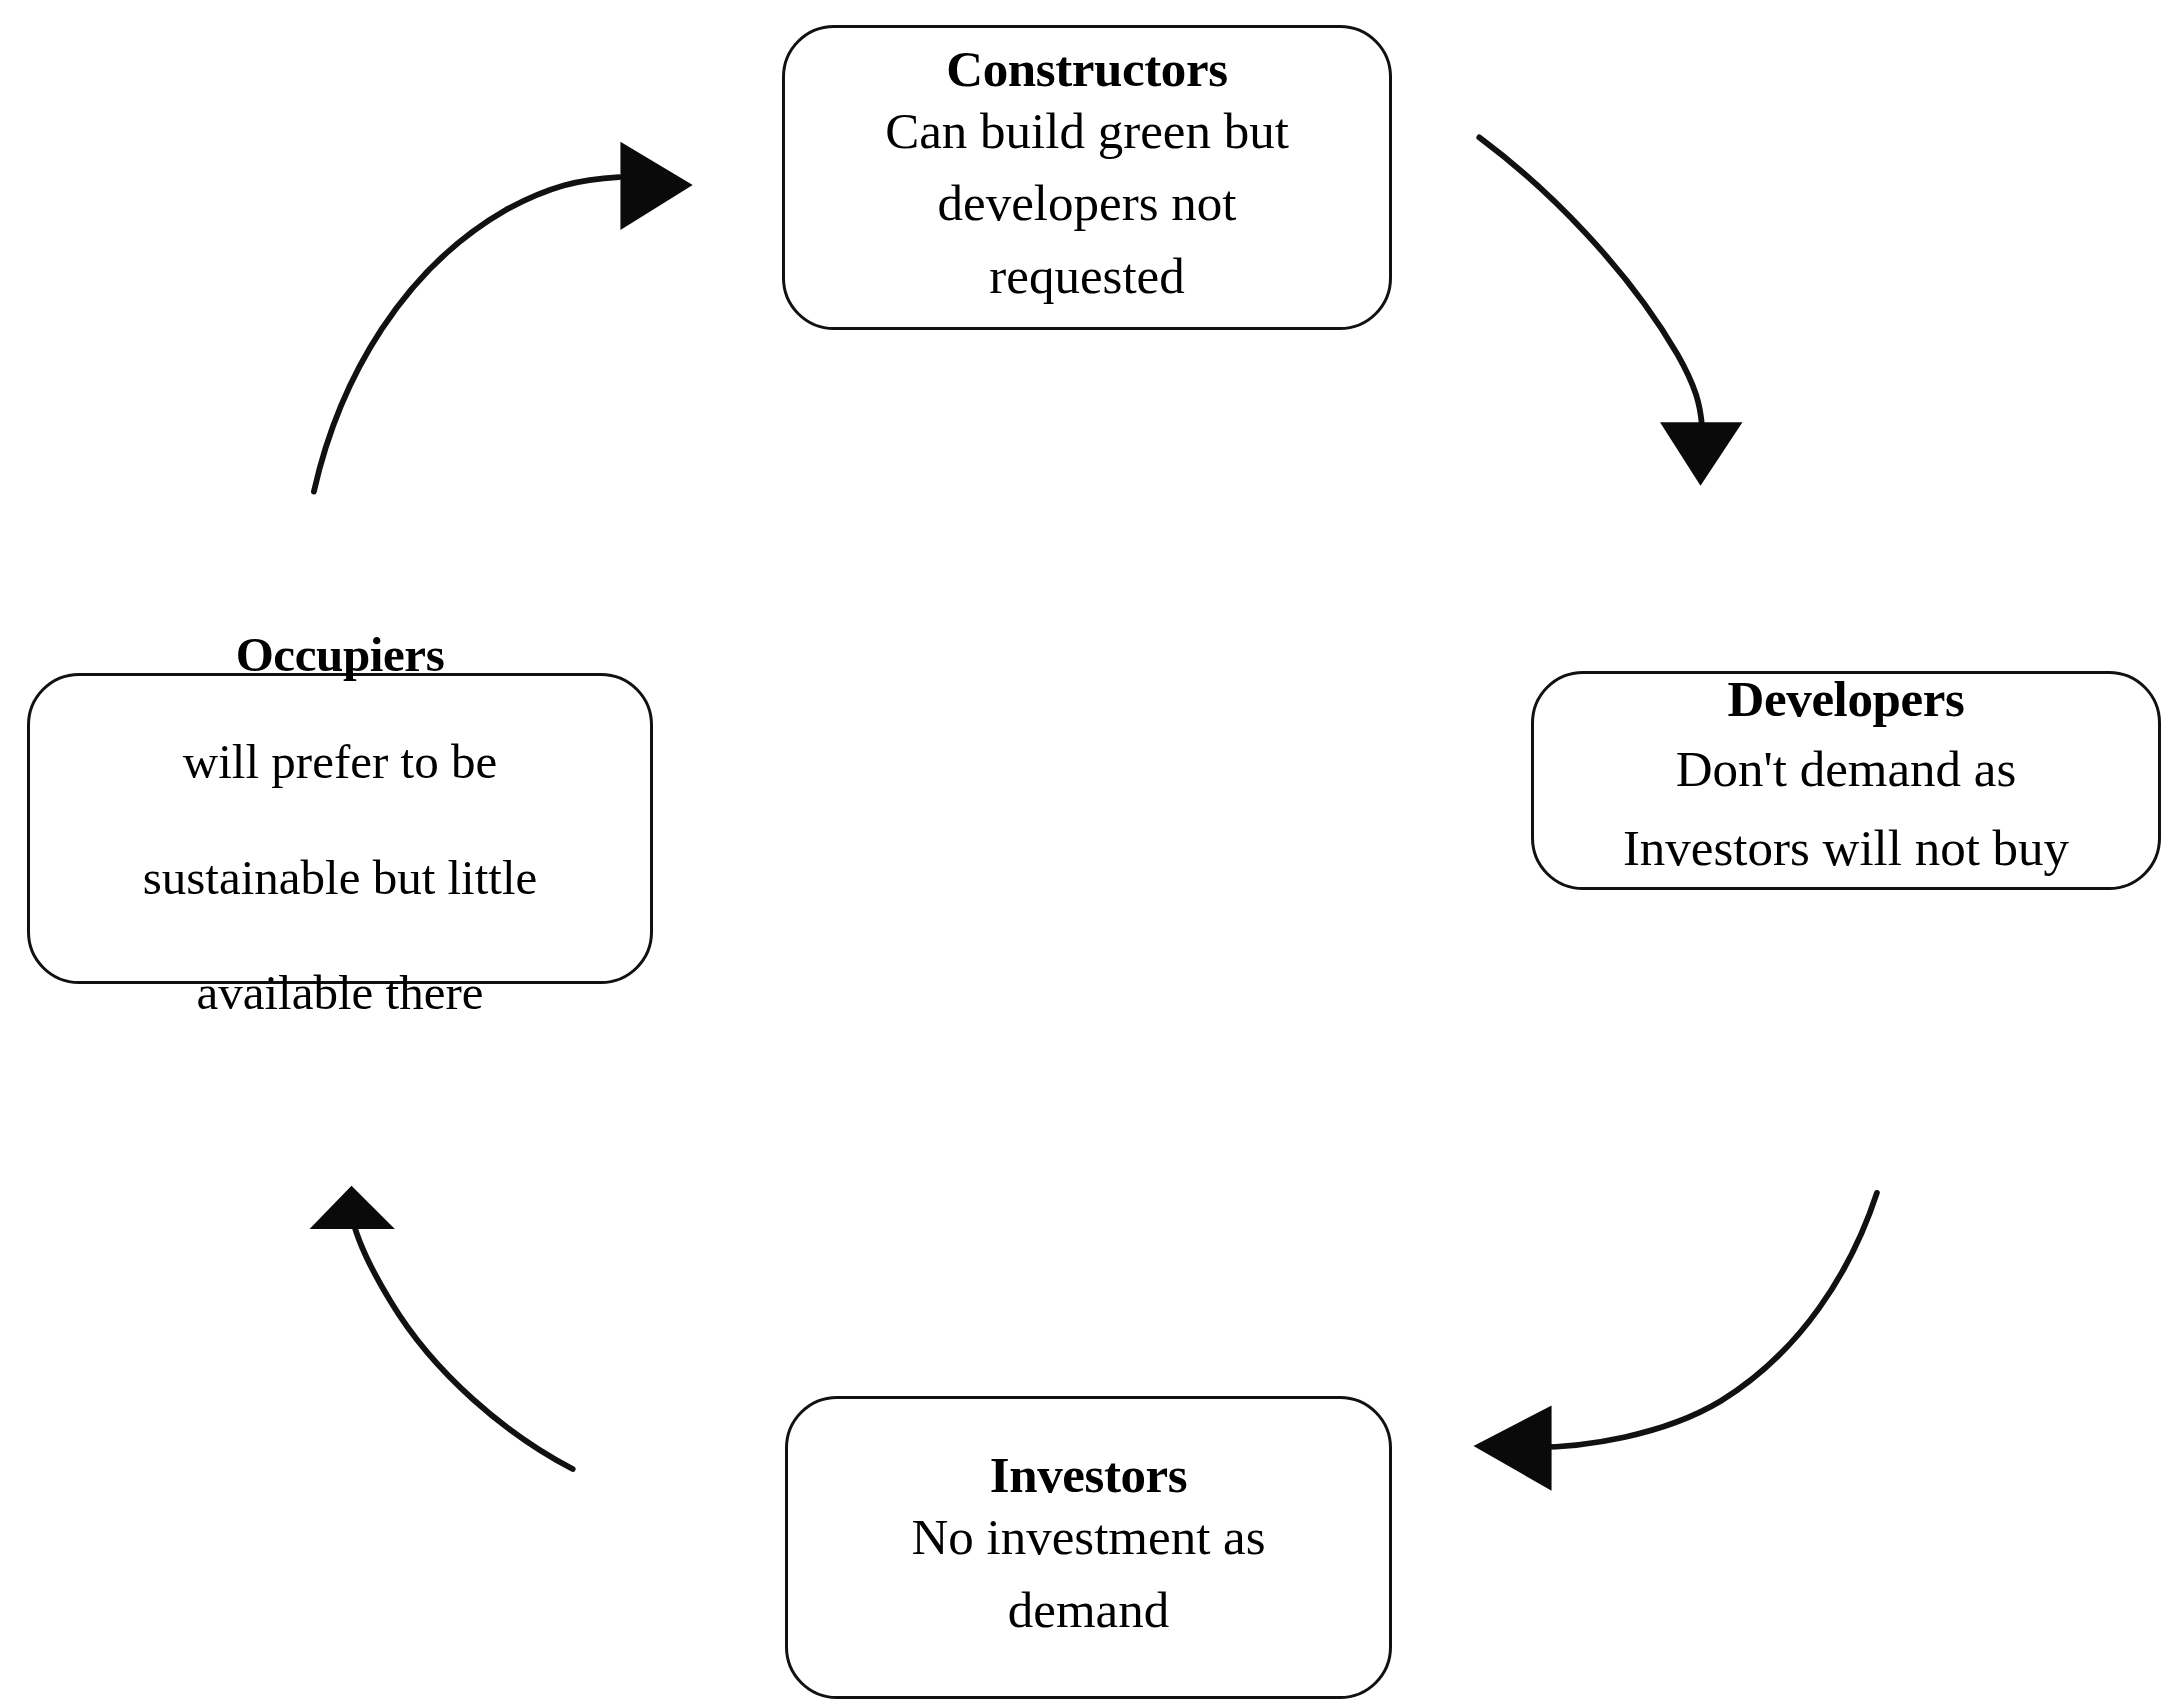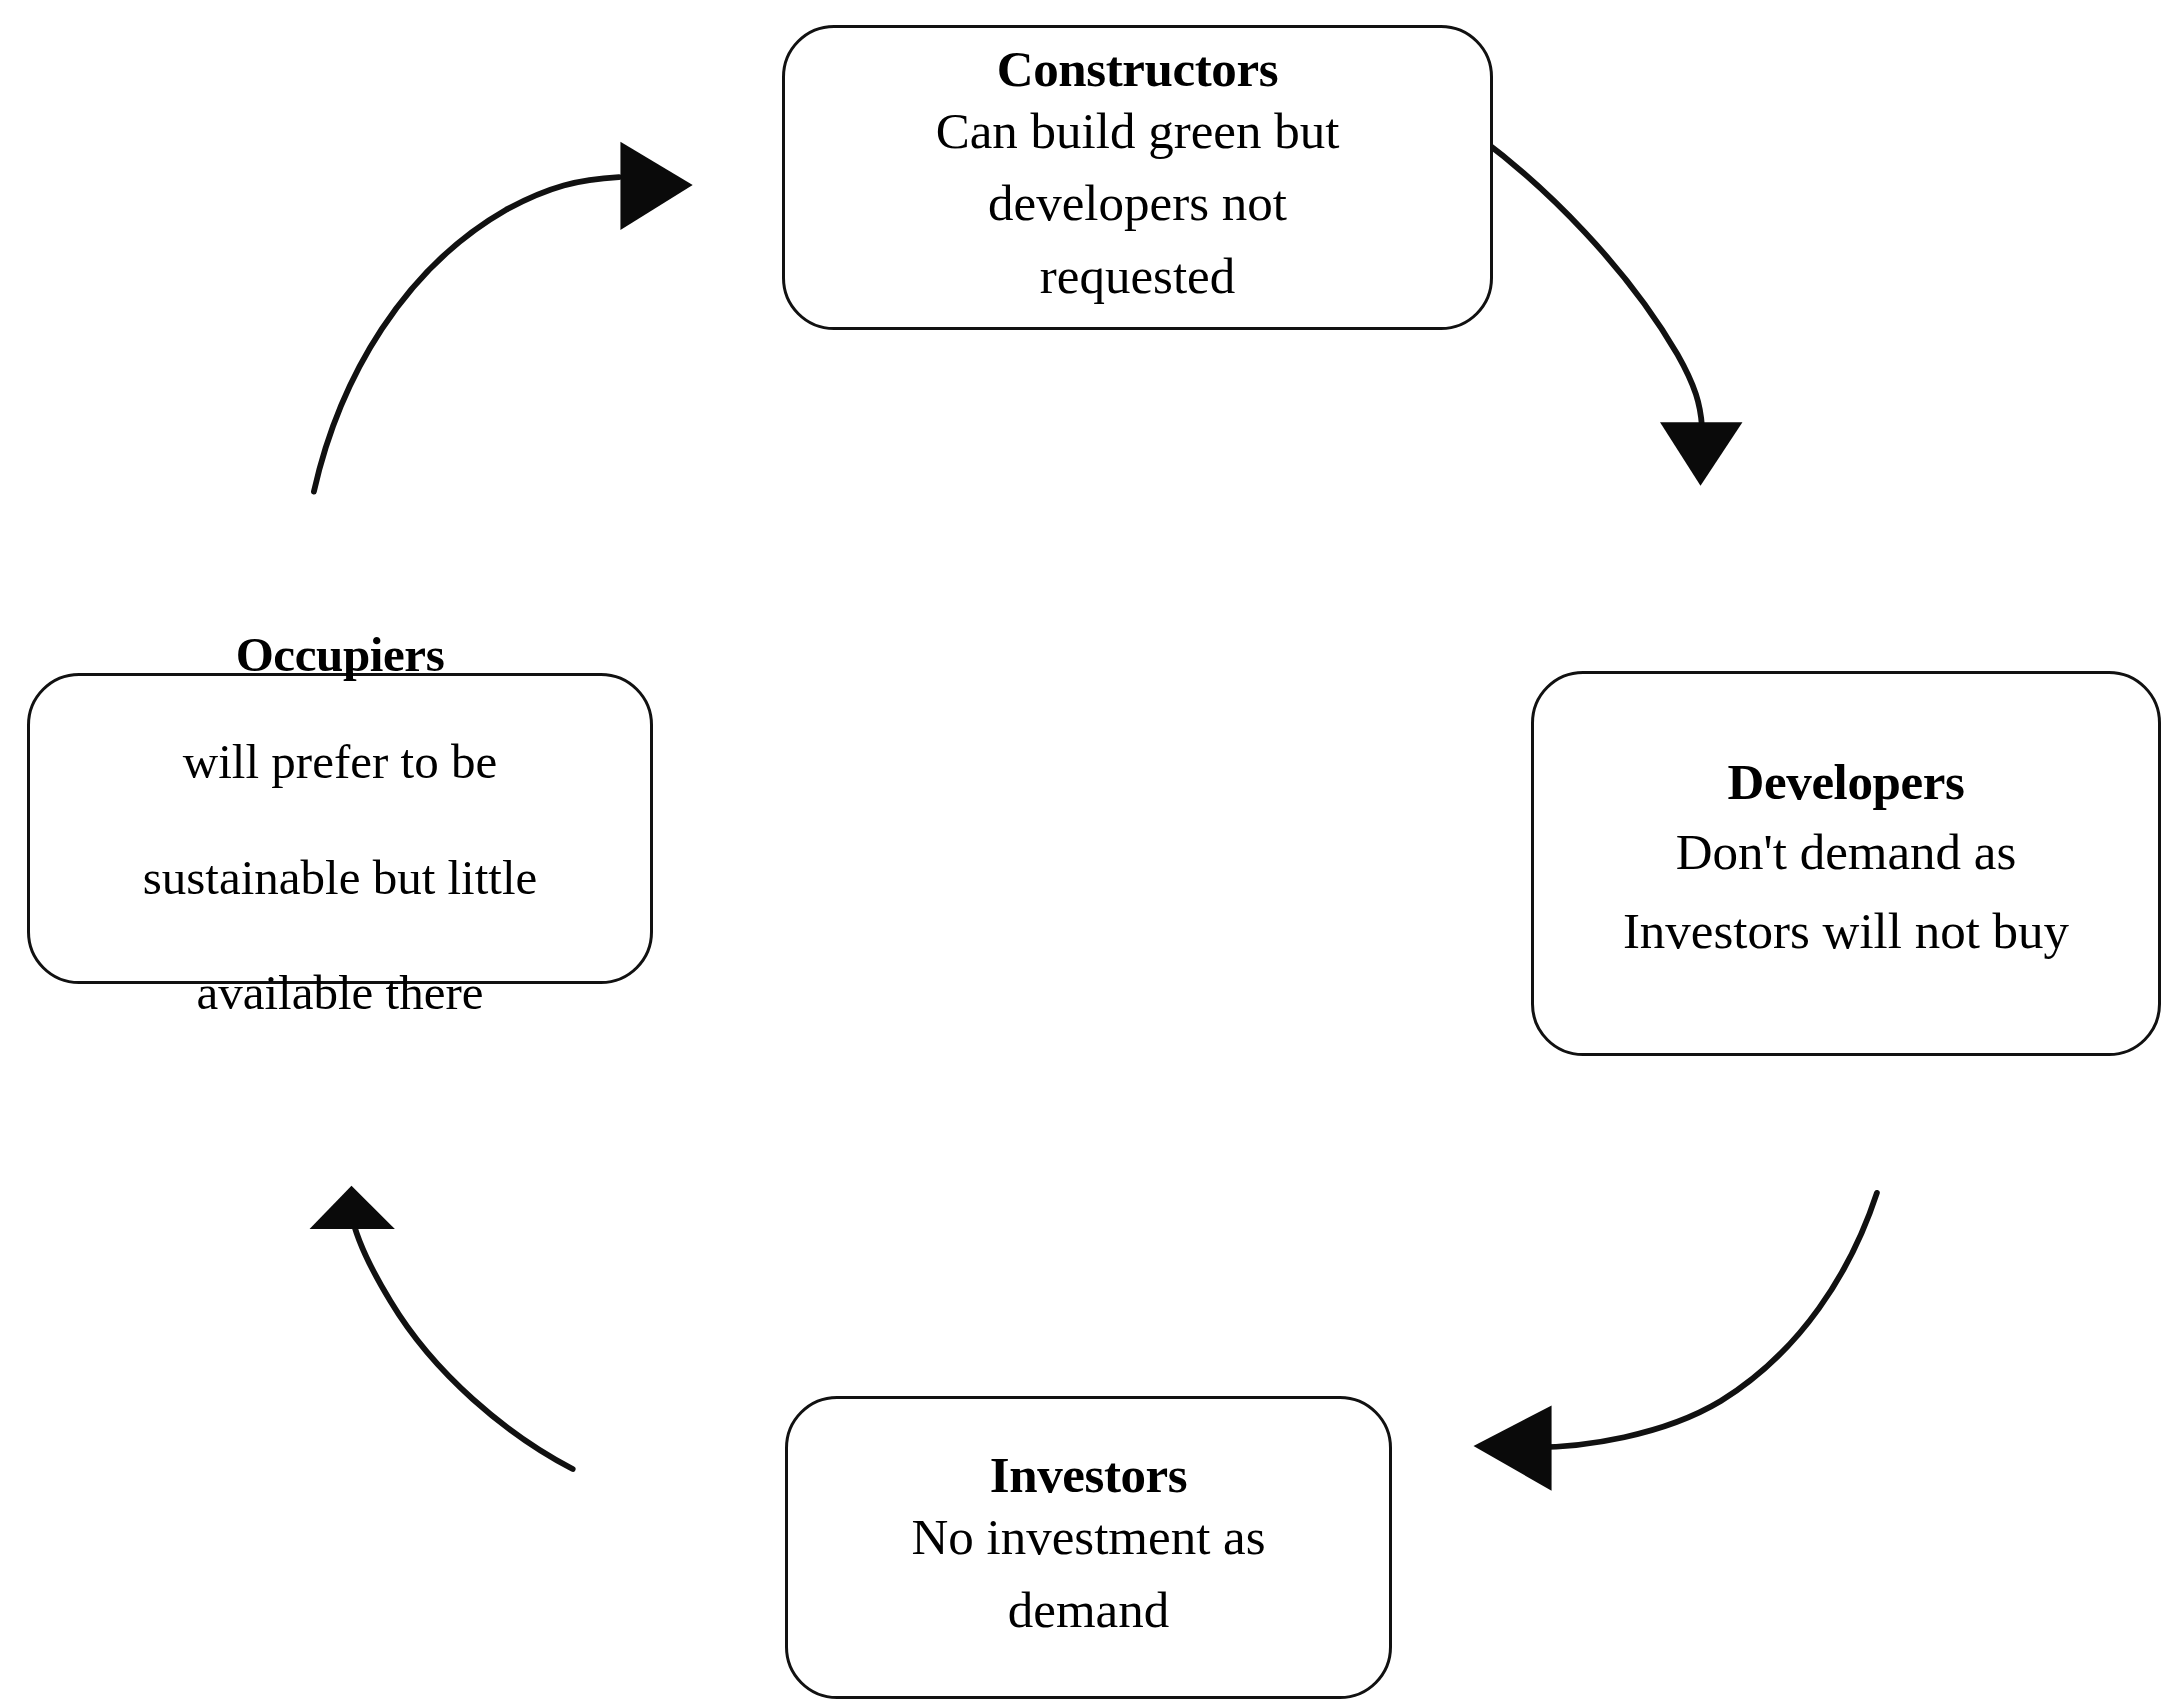--- a/index.html
+++ b/index.html
@@ -44,22 +44,22 @@
     white-space: nowrap;
   }
   .node-line {
     font-weight: normal;
     font-size: 51px;
     line-height: 1.42;
     white-space: nowrap;
   }
 
   
-  #node-constructors { left: 782px; top: 25px;   width: 711px; height: 305px; }
-  #node-developers   { left: 1531px; top: 671px;  width: 630px; height: 385px; }
+  #node-constructors { left: 782px; top: 25px;   width: 610px; height: 305px; }
+  #node-developers   { left: 1531px; top: 671px;  width: 630px; height: 219px; }
   #node-investors    { left: 785px; top: 1373px; width: 607px; height: 303px; margin-top: 23px; }
   #node-occupiers    { left: 27px;   top: 673px;  width: 626px; height: 311px; gap: 48px; }
 
   #node-occupiers .node-title { font-size: 49px; }
   #node-occupiers .node-line  { font-size: 49px; line-height: 1.38; }
   #node-developers .node-line { line-height: 1.55; }
   #node-developers .node-title { margin-bottom: 4.3px; }
 </style>
 </head>
 <body>

